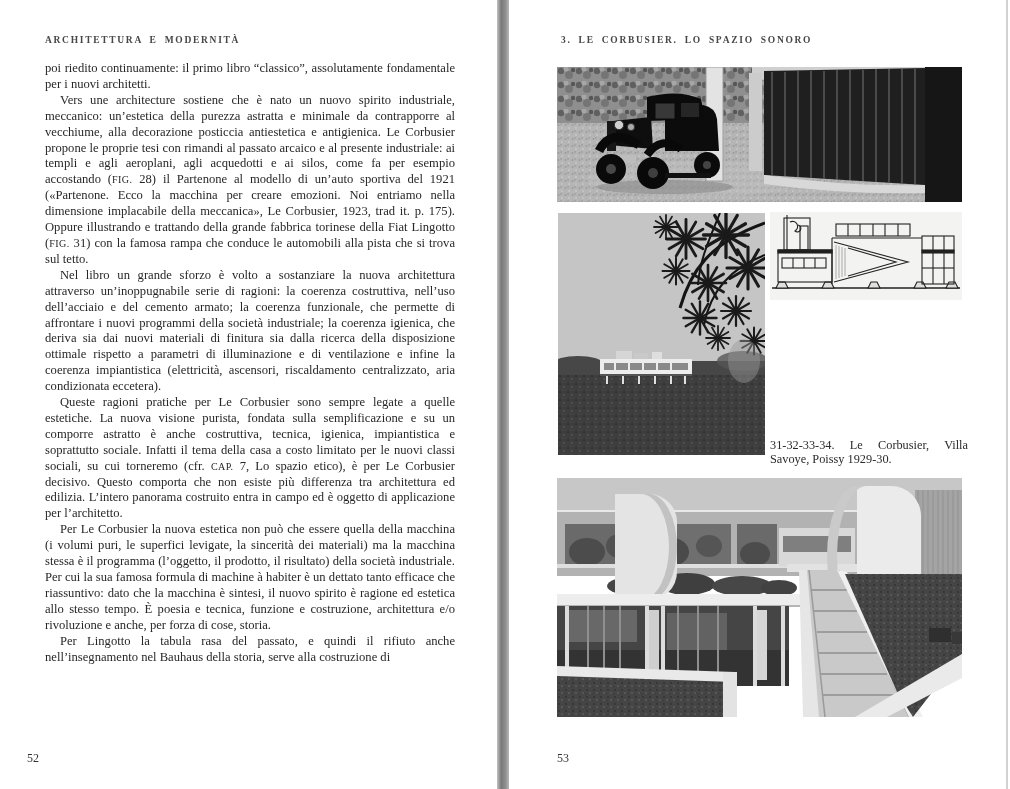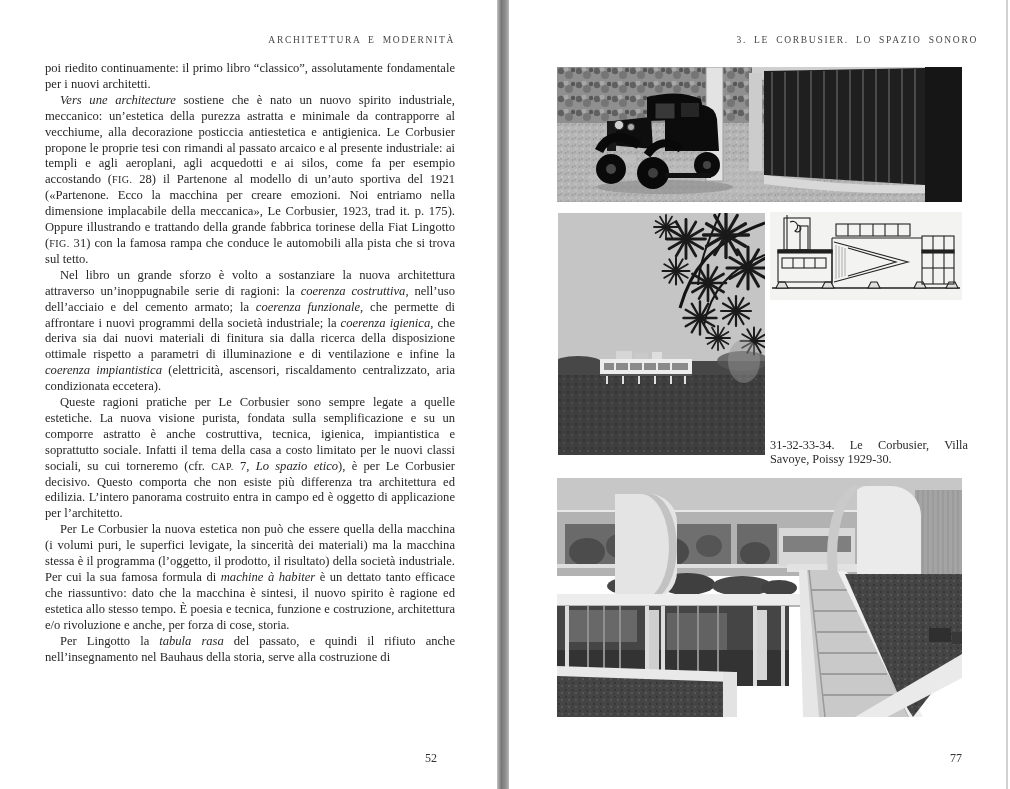--- a/index.html
+++ b/index.html
@@ -5,30 +5,30 @@
   html,body{margin:0;padding:0;background:#ffffff;}
   .spread{position:relative;width:1010px;height:789px;background:#ffffff;overflow:hidden;
           font-family:"Liberation Serif","DejaVu Serif",serif;color:#262626;}
   .page{position:absolute;top:0;height:789px;}
   .page-left{left:0;width:497px;}
   .page-right{left:509px;width:501px;}
   .gutter{position:absolute;left:497px;top:0;width:12px;height:789px;
           background:linear-gradient(to right,#c2c2c2,#787878 35%,#8f8f8f 70%,#b7b7b7);}
   .scan-edge{position:absolute;left:1006px;top:0;width:2px;height:789px;background:#d2d2d2;}
   .running-head{position:absolute;font-size:9.5px;letter-spacing:1.7px;word-spacing:3px;
-          color:#474747;text-align:right;white-space:nowrap;}
+          color:#474747;text-align:left;white-space:nowrap;font-weight:bold;}
   .rh-left{left:45px;width:410px;top:35px;}
-  .rh-right{left:64px;width:405px;top:35px;}
+  .rh-right{left:52px;width:405px;top:35px;}
   .text-block{position:absolute;left:45px;top:61px;width:410px;font-size:12.6px;
           line-height:15.9px;text-align:justify;color:#272727;}
   .text-block p{margin:0;}
   .text-block p.indent{text-indent:15px;}
-  .it{font-style:italic;}
+  .it{}
   .sc{font-size:0.8em;letter-spacing:0.4px;}
-  .folio{position:absolute;top:751px;font-size:12px;color:#333;text-align:right;}
+  .folio{position:absolute;top:751px;font-size:12px;color:#333;text-align:left;}
   .folio-left{left:27px;width:410px;}
   .folio-right{left:48px;width:405px;}
   figure{margin:0;padding:0;position:absolute;}
   figure svg{display:block;}
   .fig-car{left:48px;top:67px;}
   .fig-meadow{left:49px;top:213px;}
   .fig-section{left:261px;top:212px;}
   .fig-roof{left:48px;top:478px;}
   .caption{position:absolute;left:261px;top:438px;width:198px;font-size:12.3px;
           line-height:14px;text-align:justify;color:#2a2a2a;}
@@ -331,16 +331,16 @@
         </g>
         <polygon points="288,96 405,96 405,176 356,239 340,214" fill="url(#p4grav)"></polygon>
         <polygon points="405,176 405,200 330,239 298,239" fill="#eaeaea"></polygon>
         <g>
           <rect x="372" y="150" width="22" height="14" fill="#2f2f2f"></rect>
           <rect x="395" y="154" width="10" height="12" fill="#383838"></rect>
         </g>
       </svg>
     </figure>
 
-    <div class="folio folio-right">77</div>
+    <div class="folio folio-right">53</div>
   </div>
 
 </div>
 
 </body></html>

